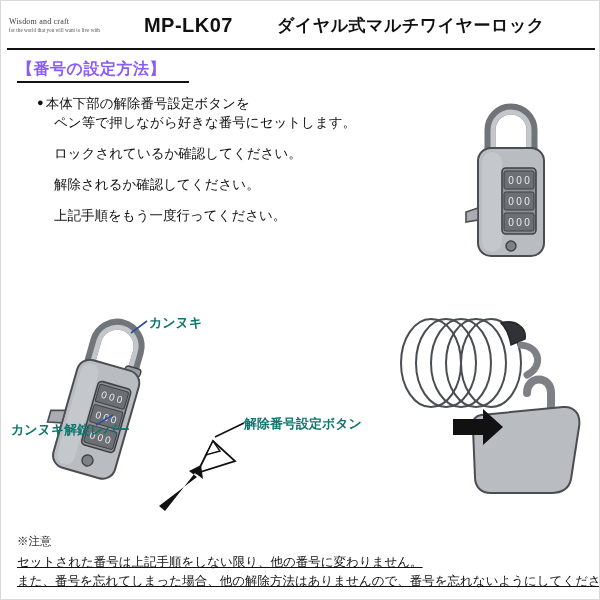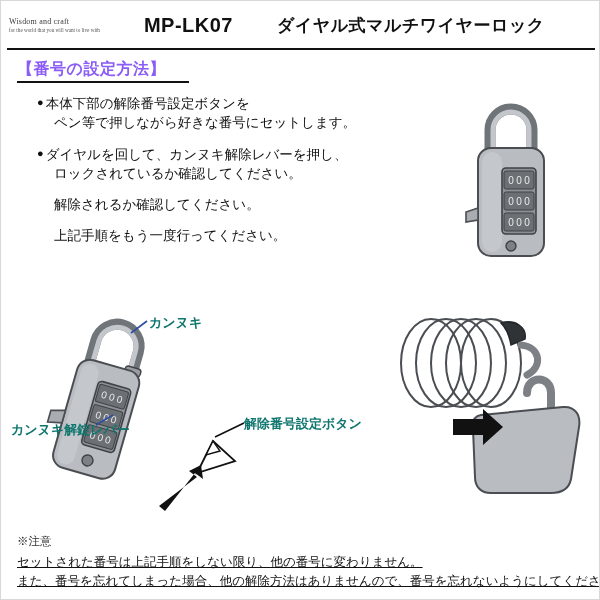--- a/index.html
+++ b/index.html
@@ -202,23 +202,20 @@
   <div class="heading-underline"></div>
 
   <div class="steps">
     <div class="step">
       <div class="step-line1">
         <span class="bullet">●</span><span>本体下部の解除番号設定ボタンを</span>
       </div>
       <div class="step-line2">ペン等で押しながら好きな番号にセットします。</div>
     </div>
     <div class="step">
-      <div class="step-line1">
-        <span class="bullet">●</span><span>ダイヤルを回して、カンヌキ解除レバーを押し、</span>
-      </div>
       <div class="step-line2">ロックされているか確認してください。</div>
     </div>
     <div class="step">
       <div class="step-line2">解除されるか確認してください。</div>
     </div>
     <div class="step">
       <div class="step-line2">上記手順をもう一度行ってください。</div>
     </div>
   </div>
 

